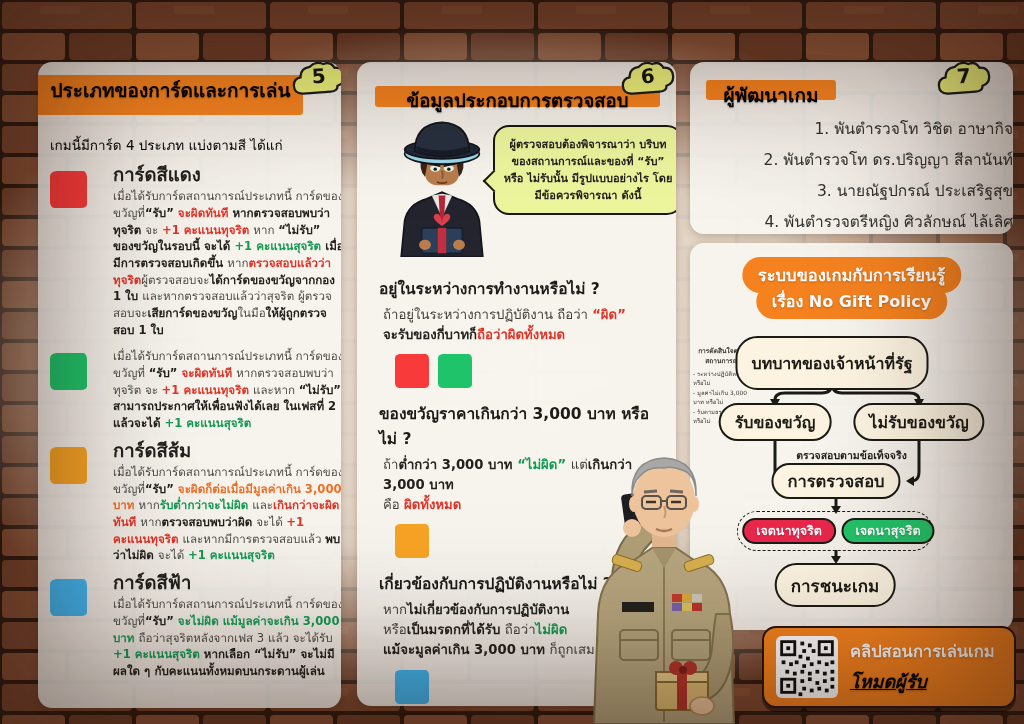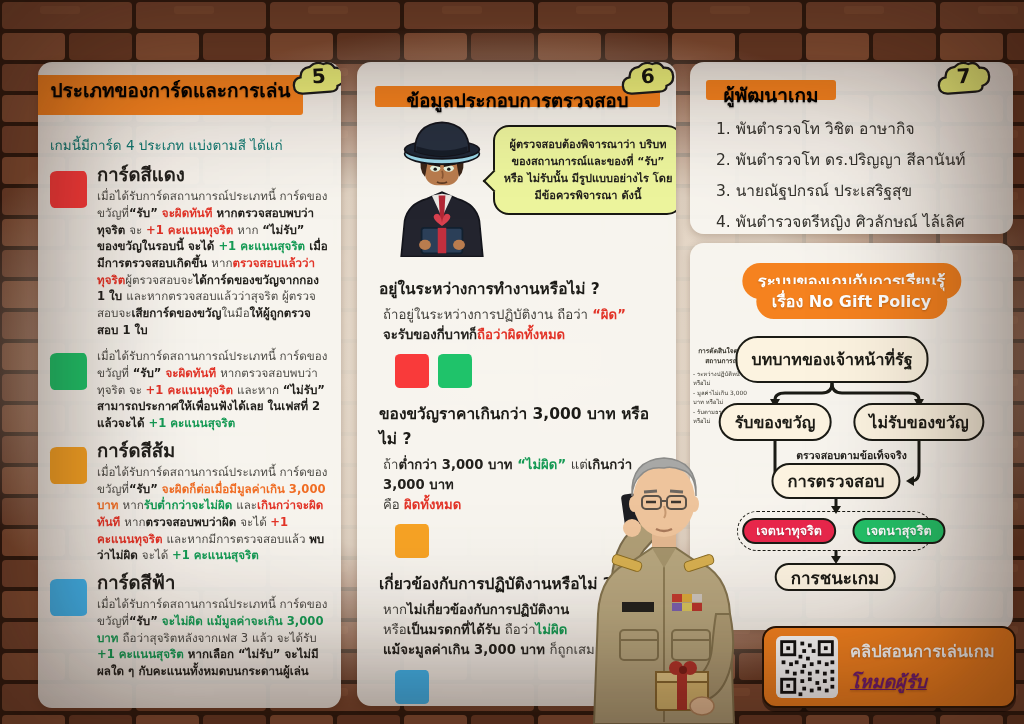--- a/index.html
+++ b/index.html
@@ -23,22 +23,22 @@
         text-shadow:0 1px 2px rgba(0,0,0,.25);}
   .hbar5{margin:13px 38px 0 0;height:40px;font-size:19px;border-radius:0 3px 3px 0;}
   .hbar6{margin:24px 16px 0 18px;height:21px;font-size:18.5px;border-radius:3px;}
   .hbar7{margin:18px 0 0 16px;height:20px;width:130px;font-size:19px;border-radius:3px;}
 
   .badge{position:absolute;top:-4px;width:58px;height:46px;transform:rotate(-4deg);z-index:3;}
   .badge svg{position:absolute;inset:0;}
   .badge span{position:absolute;left:0;top:6px;width:100%;text-align:center;
               font-size:20px;font-weight:700;color:#15150f;}
 
-  .intro{margin:19px 10px 4px 12px;font-size:13.5px;color:#0f766e;}
-  .card{display:flex;gap:10px;margin:8px 8px 0 12px;}
+  .intro{margin:19px 10px 4px 12px;font-size:13.5px;color:#000000;}
+  .card{display:flex;gap:26px;margin:8px 8px 0 12px;}
   .swatch{flex:none;width:37px;height:37px;margin-top:7px;border-radius:18% 10% 16% 12%/14% 18% 10% 16%;}
   .cardtext h3{margin:0;font-size:18.5px;font-weight:700;color:#23211d;line-height:1.2;}
   .cardtext p{margin:2px 0 0 0;font-size:11.6px;line-height:1.44;width:232px;}
 
   .b{font-weight:700;color:#23211d;}
   .red{font-weight:700;color:#e23327;}
   .green{font-weight:700;color:#159a54;}
   .orange{font-weight:700;color:#f06d24;}
 
   .illu-row{position:relative;margin:8px 8px 0 30px;height:148px;}
@@ -49,27 +49,27 @@
   .bubble:before{content:"";position:absolute;left:-9px;top:46px;width:14px;height:14px;background:#edf59d;
           border-left:2.5px solid #191913;border-bottom:2.5px solid #191913;transform:rotate(45deg);}
 
   .q{margin:13px 14px 0 18px;}
   .q h4{margin:4px;font-size:15.5px;font-weight:700;color:#1c1b17;}
   .q p{margin:4px 0 0 8px;font-size:13.2px;line-height:1.52;color:#413f3a;white-space:pre-wrap;}
   .swrow{display:flex;gap:9px;margin:9px 0 0 38px;}
   .sw34{width:34px;height:34px;border-radius:16% 10% 14% 12%/12% 16% 10% 14%;}
 
   .devlist{margin:16px 0 0 26px;padding:0;list-style:none;}
-  .devlist li{font-size:15.5px;color:#33312c;margin:0 0 6px 0;}
+  .devlist li{font-size:15.5px;color:#33312c;margin:0 0 6px 0;text-align:right;}
 
   
   .flowtitle{position:absolute;left:50%;transform:translateX(-50%);background:#f5821f;color:#fff;
       font-weight:700;white-space:nowrap;border-radius:22px;padding:5px 16px;text-align:center;z-index:2;
       text-shadow:0 1px 2px rgba(0,0,0,.25);}
-  .ft1{top:20px;font-size:16.5px;}
+  .ft1{top:14px;font-size:16.5px;}
   .ft2{top:41px;font-size:16px;}
   .fnode{position:absolute;transform:translateX(-50%);background:#fcf3e0;border:2.5px solid #1b1b15;
       border-radius:22px;display:flex;align-items:center;justify-content:center;white-space:nowrap;
       font-weight:700;color:#1c1b15;padding:0 14px;z-index:2;}
   .fpill{position:absolute;transform:translateX(-50%);border:2px solid #1b1b15;border-radius:15px;
       color:#fff;font-weight:700;font-size:12.5px;display:flex;align-items:center;justify-content:center;
       padding:0 12px;height:26px;z-index:3;white-space:nowrap;text-shadow:0 1px 1px rgba(0,0,0,.3);}
   .dashedbox{position:absolute;left:47px;top:268px;width:196px;height:40px;border:1.8px dashed #1b1b15;
       border-radius:20px;z-index:1;}
   .flowarrows{position:absolute;inset:0;z-index:1;}
@@ -80,21 +80,21 @@
   .sidenote .snb{font-size:5.9px;line-height:1.6;margin-top:3px;}
 
   .officer{position:absolute;left:560px;top:444px;width:206px;height:280px;z-index:12;}
 
   .qrbar{position:absolute;left:762px;top:626px;width:254px;height:82px;background:#f5821f;
       border-radius:14px;border:2px solid #2a1505;box-shadow:0 4px 0 rgba(0,0,0,.45);z-index:10;
       display:flex;align-items:center;gap:12px;padding:0 10px 0 12px;}
   .qr{flex:none;width:62px;height:62px;}
   .qrtext .l1{font-size:16.5px;font-weight:700;color:#fff;text-shadow:0 1px 2px rgba(0,0,0,.3);}
   .qrtext .l2{display:inline-block;margin-top:3px;font-size:18px;font-weight:700;font-style:italic;
-      color:#701a75;text-decoration:underline;cursor:pointer;text-shadow:0 1px 2px rgba(0,0,0,.3);}
+      color:#000000;text-decoration:underline;cursor:pointer;text-shadow:0 1px 2px rgba(0,0,0,.3);}
 </style>
 </head>
 <body>
 
 <div class="stage">
 
   <svg class="bricks" width="1024" height="724" aria-hidden="true">
     <defs>
       <pattern id="bp" width="134" height="62" patternUnits="userSpaceOnUse">
         <rect width="134" height="62" fill="#2f1a0f"></rect>
@@ -262,29 +262,29 @@
       </g>
     </svg>
 
     <div class="sidenote">
       <div class="snt">การตัดสินใจตามสถานการณ์</div>
       <div class="snb" style="white-space:pre-wrap;">- ระหว่างปฏิบัติหน้าที่หรือไม่
 - มูลค่าไม่เกิน 3,000 บาท หรือไม่
 - รับตามธรรมจรรยาหรือไม่</div>
     </div>
 
-    <div class="fnode" style="left:142px;top:93px;height:47px;font-size:16px;">บทบาทของเจ้าหน้าที่รัฐ</div>
+    <div class="fnode" style="left:142px;top:93px;height:54px;font-size:16px;">บทบาทของเจ้าหน้าที่รัฐ</div>
     <div class="fnode" style="left:229px;top:160px;height:38px;font-size:16px;">ไม่รับของขวัญ</div>
     <div class="fnode" style="left:85px;top:160px;height:38px;font-size:16px;">รับของขวัญ</div>
     <div class="checklabel">ตรวจสอบตามข้อเท็จจริง</div>
     <div class="fnode" style="left:146px;top:220px;height:36px;font-size:16.5px;">การตรวจสอบ</div>
     <div class="dashedbox"></div>
     <div class="fpill" style="left: 99px; top: 275px; background: rgb(232, 39, 75);">เจตนาทุจริต</div>
-    <div class="fpill" style="left: 209px; top: 275px; background: rgb(35, 193, 104);">เจตนาสุจริต</div>
-    <div class="fnode" style="left:145px;top:320px;height:28px;font-size:17px;">การชนะเกม</div>
+    <div class="fpill" style="left: 198px; top: 275px; background: rgb(35, 193, 104);">เจตนาสุจริต</div>
+    <div class="fnode" style="left:145px;top:320px;height:44px;font-size:17px;">การชนะเกม</div>
   </section>
 
   <svg class="officer" viewBox="0 0 206 280">
     <path d="M52,160 Q48,110 70,88 L88,72 L102,86 L84,106 Q72,122 70,160 Z" fill="#b09e76" stroke="#7a6b4c" stroke-width="2"></path>
     <rect x="63" y="50" width="15" height="34" rx="4" fill="#1e1e22" transform="rotate(-8 70 67)"></rect>
     <circle cx="72" cy="84" r="9" fill="#eec49c"></circle>
     <rect x="92" y="88" width="24" height="18" fill="#e3b890"></rect>
     <path d="M34,280 L38,170 Q40,128 74,116 L92,104 L116,104 L134,116 Q168,128 170,170 L174,280 Z" fill="#b7a67e" stroke="#84744f" stroke-width="2"></path>
     <line x1="104" y1="118" x2="104" y2="278" stroke="#8d7c55" stroke-width="2"></line>
     <path d="M92,104 L104,124 L116,104 Z" fill="#a5946c"></path>

